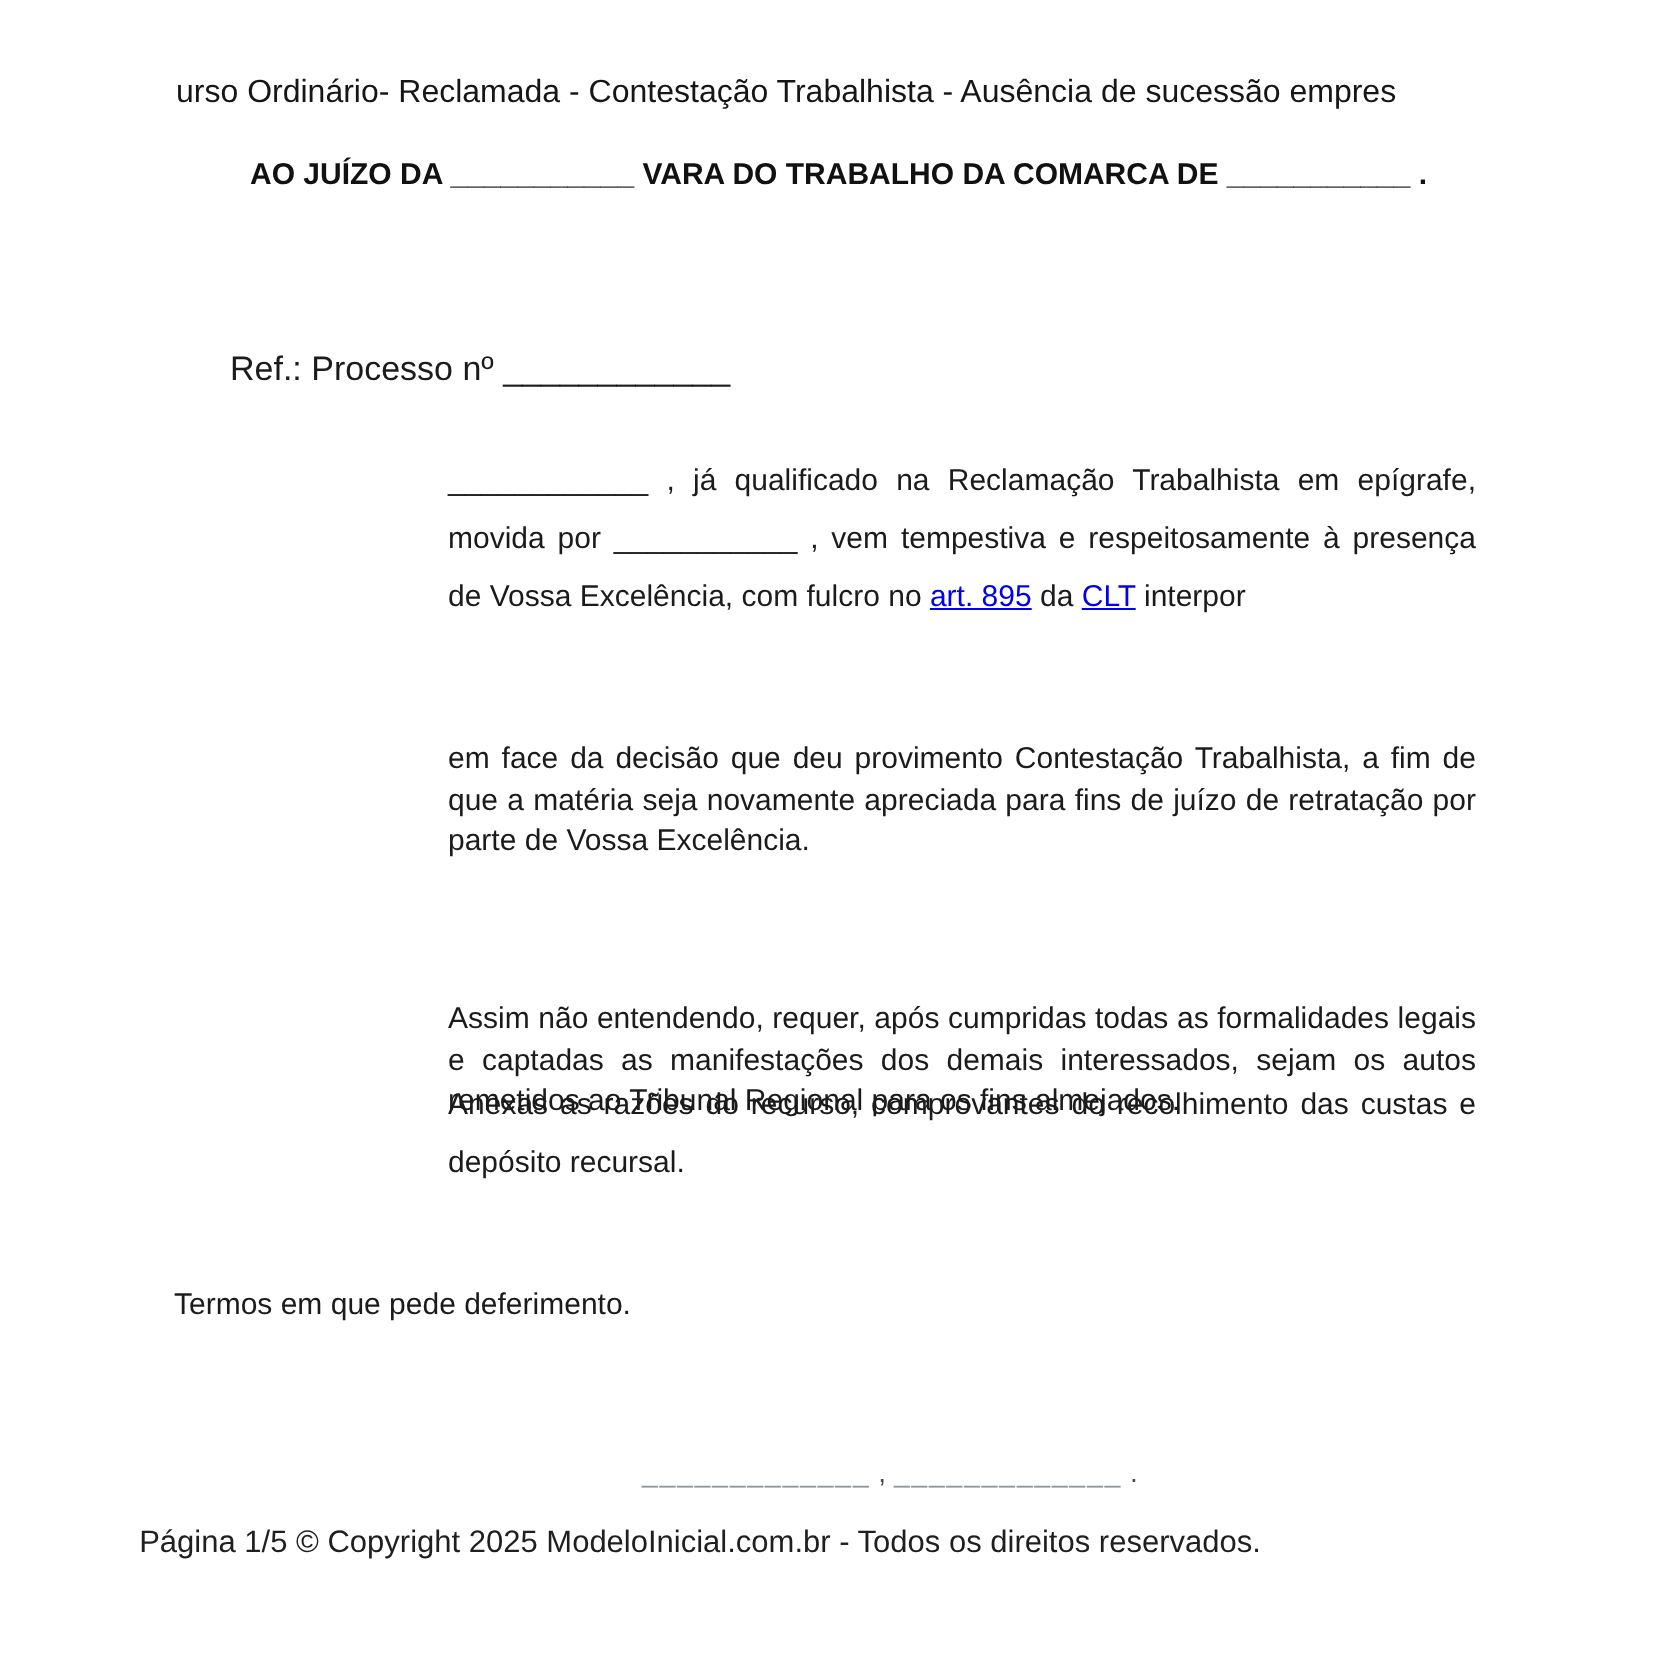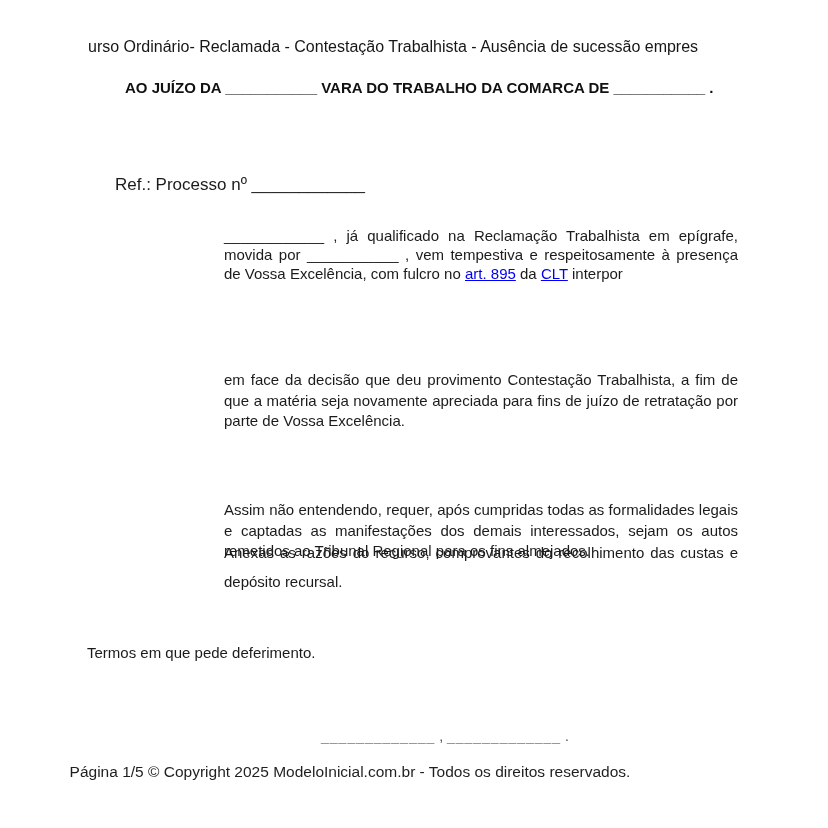--- a/index.html
+++ b/index.html
@@ -37,21 +37,21 @@
     font-size: 17px;
   }
   .para {
     position: absolute;
     left: 224px;
     width: 514px;
     font-size: 15px;
     text-align: justify;
     color: #1b1b1b;
   }
-  .intro-para { top: 226px; line-height: 19px; }
+  .intro-para { top: 226px; line-height: 29px; }
   .para-2 { top: 370px; line-height: 20.5px; }
   .para-3 { top: 472px; line-height: 20.5px; margin-top: 28px; }
   .para-4 { top: 538px; line-height: 29px; }
   .doc-heading {
     position: absolute;
     left: 224px; top: 326px;
     width: 514px;
     text-align: center;
     font-size: 15px;
     font-weight: bold;

